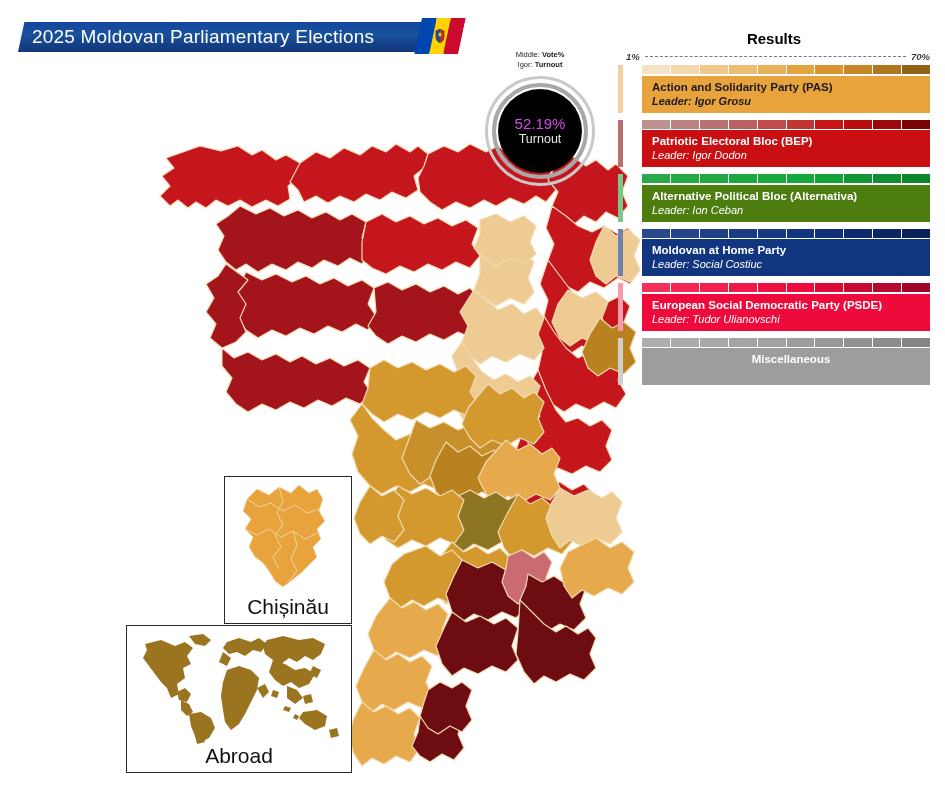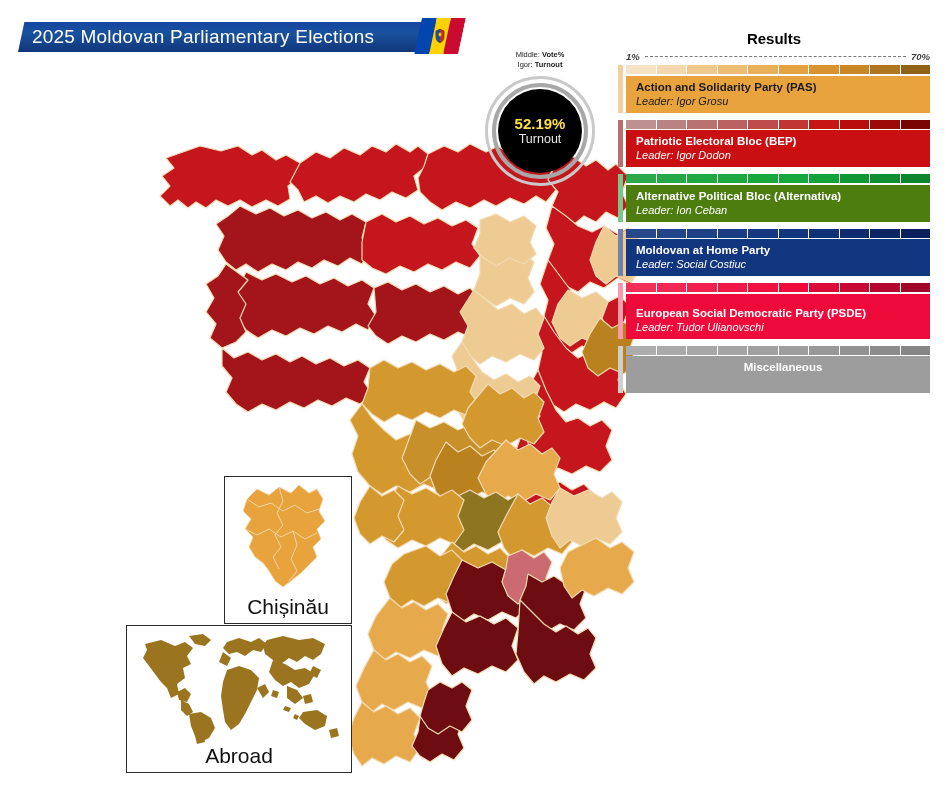--- a/index.html
+++ b/index.html
@@ -50,39 +50,39 @@
   #donut-wrap{
     position:relative;width:110px;height:110px;margin:6px auto 0;
   }
   .ring{position:absolute;border-radius:50%;}
   .ring-outer{inset:0;border:3px solid #c9c9c9;background:transparent;}
   .ring-mid{inset:7px;border:4px solid #a8a8a8;background:transparent;}
   .ring-core{
     inset:13px;background:#000000;border-radius:50%;
     display:flex;flex-direction:column;align-items:center;justify-content:center;
   }
-  #turnout-pct{color:#fde047;font-size:15px;font-weight:bold;line-height:17px;text-align:right;}
+  #turnout-pct{color:#d946ef;font-size:15px;font-weight:normal;line-height:17px;text-align:right;}
   #turnout-label{color:#e8e8e8;font-size:12.5px;line-height:15px;}
 
   
   #results-panel{position:absolute;left:618px;top:30px;width:312px;}
   #results-title{
     text-align:center;font-size:15px;font-weight:bold;color:#000;
     margin:0 0 4px 0;
   }
   #scale-row{
     display:flex;align-items:center;gap:5px;
     font-size:9.5px;font-style:italic;color:#3a3a3a;font-weight:bold;
     margin-bottom:3px;padding-left:8px;
   }
   #scale-row .dash{
     flex:1;height:0;border-top:1.4px dashed #7a7a7a;
   }
 
-  .party-row{position:relative;margin-bottom:7px;padding-left:8px;}
+  .party-row{position:relative;margin-bottom:7px;padding-left:24px;}
   .party-edge{
     position:absolute;left:0;top:0;width:5px;height:100%;
   }
   .party-grad{
     display:flex;height:9px;width:100%;margin-bottom:1.5px;
   }
   .party-grad span{flex:1;height:100%;border-right:1px solid #ffffff;}
   .party-grad span:last-child{border-right:none;}
   .party-body{padding:4px 0 5px 10px;}
   .party-name{
@@ -296,21 +296,21 @@
           <span style="background: rgb(236, 189, 115);"></span>
           <span style="background: rgb(232, 177, 89);"></span>
           <span style="background: rgb(229, 163, 63);"></span>
           <span style="background: rgb(217, 148, 47);"></span>
           <span style="background: rgb(201, 134, 39);"></span>
           <span style="background: rgb(176, 118, 31);"></span>
           <span style="background: rgb(143, 100, 24);"></span>
         </div>
         <div class="party-body" style="background: rgb(232, 163, 61);">
           <div class="party-name" style="color: rgb(27, 27, 27);">Action and Solidarity Party (PAS)</div>
-          <div class="party-leader" style="color: rgb(27, 27, 27);">Leader: Igor Grosu</div>
+          <div class="party-leader" style="color: rgb(27, 27, 27); font-weight: bold;">Leader: Igor Grosu</div>
         </div>
       </div>
       <div class="party-row">
         <div class="party-edge" style="background: rgb(187, 110, 110);"></div>
         <div class="party-grad">
           <span style="background: rgb(189, 145, 145);"></span>
           <span style="background: rgb(186, 131, 131);"></span>
           <span style="background: rgb(184, 114, 114);"></span>
           <span style="background: rgb(187, 96, 96);"></span>
           <span style="background: rgb(191, 76, 76);"></span>
@@ -371,21 +371,21 @@
           <span style="background: rgb(241, 32, 78);"></span>
           <span style="background: rgb(240, 24, 72);"></span>
           <span style="background: rgb(239, 17, 66);"></span>
           <span style="background: rgb(238, 11, 60);"></span>
           <span style="background: rgb(220, 10, 56);"></span>
           <span style="background: rgb(200, 9, 51);"></span>
           <span style="background: rgb(180, 8, 46);"></span>
           <span style="background: rgb(160, 7, 41);"></span>
         </div>
         <div class="party-body" style="background: rgb(238, 11, 60);">
-          <div class="party-name" style="color: rgb(255, 255, 255); margin-top: 8px;">European Social Democratic Party (PSDE)</div>
+          <div class="party-name" style="color: rgb(255, 255, 255);">European Social Democratic Party (PSDE)</div>
           <div class="party-leader" style="color: rgb(255, 255, 255);">Leader: Tudor Ulianovschi</div>
         </div>
       </div>
       <div class="party-row">
         <div class="party-edge" style="background: rgb(207, 207, 207);"></div>
         <div class="party-grad">
           <span style="background: rgb(173, 173, 173);"></span>
           <span style="background: rgb(170, 170, 170);"></span>
           <span style="background: rgb(167, 167, 167);"></span>
           <span style="background: rgb(164, 164, 164);"></span>

